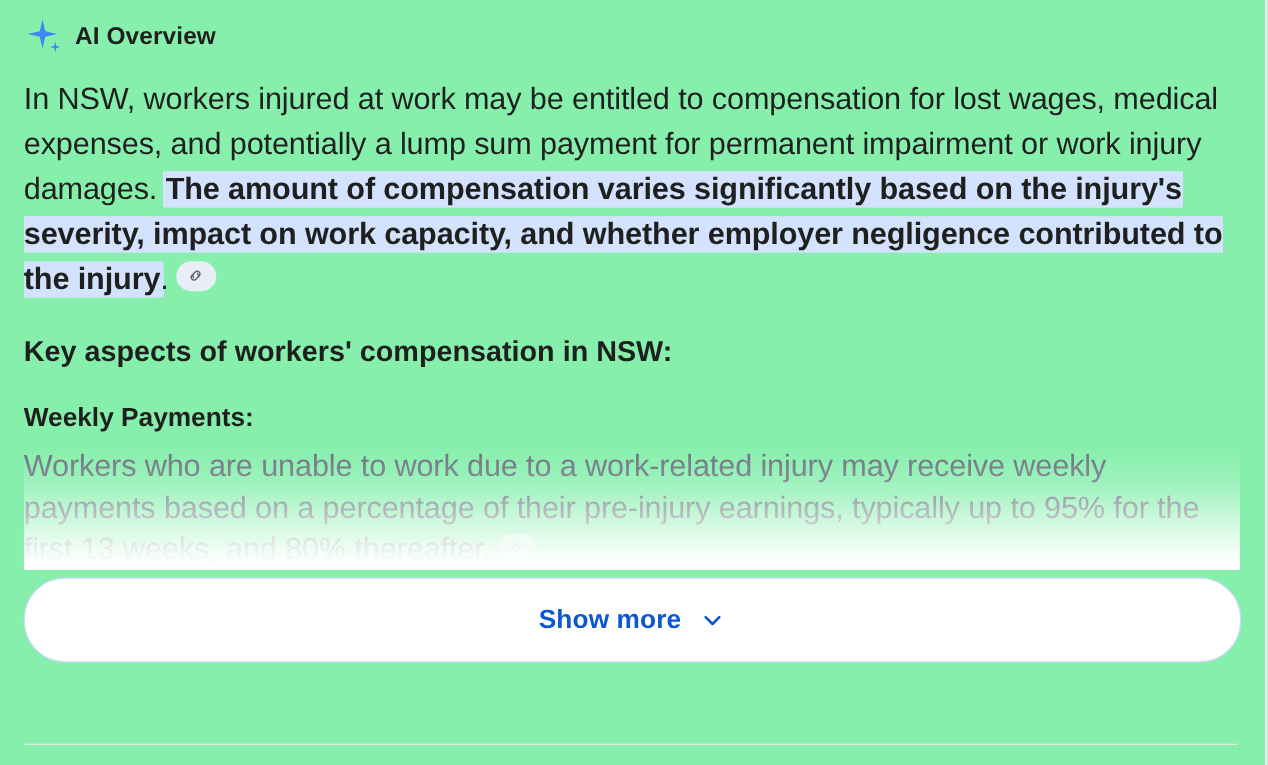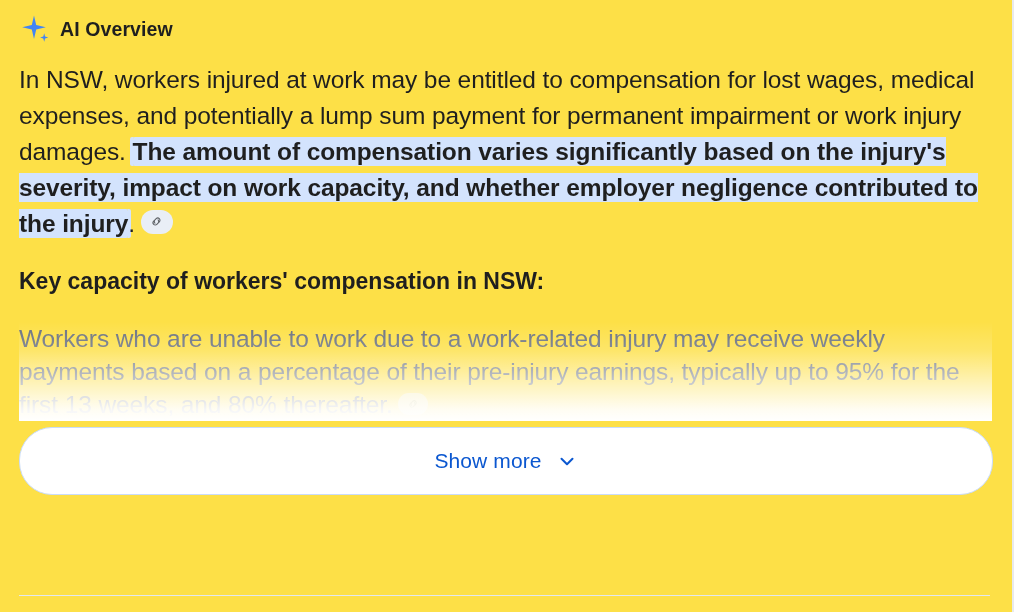--- a/index.html
+++ b/index.html
@@ -14,21 +14,21 @@
     color: #1f1f1f;
     overflow: hidden;
     position: relative;
   }
   .page {
     position: relative;
     width: 1014px;
     height: 612px;
     box-sizing: border-box;
     border-right: 2px solid #e8eaed;
-    background: #fde047;
+    background: #86efac;
   }
   .content {
     padding: 14px 20px 0 19px;
   }
 
   
   .ai-header {
     display: flex;
     align-items: center;
     gap: 11px;
@@ -134,20 +134,21 @@
     margin: 6px 19px 0 19px;
     height: 66px;
     border: 1px solid #c9dcfb;
     border-radius: 33px;
     display: flex;
     align-items: center;
     justify-content: center;
     gap: 14px;
     background: #fff;
     cursor: pointer;
+    font-weight: bold;
   }
   .show-more-label {
     font-size: 21px;
     color: #0b57d0;
     letter-spacing: .1px;
   }
   .chev { display: block; }
 
   .bottom-rule {
     position: absolute;
@@ -174,22 +175,23 @@
       <span class="ai-header-label">AI Overview</span>
     </div>
 
     <p class="para"><span>In NSW, workers injured at work may be entitled to compensation for lost wages, medical expenses, and potentially a lump sum payment for permanent impairment or work injury damages. </span><span class="hl">The amount of compensation varies significantly based on the injury's severity, impact on work capacity, and whether employer negligence contributed to the injury</span><span>.</span><span class="link-chip">
         <svg width="15" height="15" viewBox="0 0 24 24" aria-hidden="true">
           <path d="M9.5 14.5a3.5 3.5 0 0 1 0-5l2-2a3.5 3.5 0 0 1 5 5l-1 1" fill="none" stroke="#5f6368" stroke-width="1.8" stroke-linecap="round"></path>
           <path d="M14.5 9.5a3.5 3.5 0 0 1 0 5l-2 2a3.5 3.5 0 0 1-5-5l1-1" fill="none" stroke="#5f6368" stroke-width="1.8" stroke-linecap="round"></path>
         </svg>
       </span></p>
 
-    <h3 class="section-head">Key capacity of workers' compensation in NSW:</h3>
-
+    <h3 class="section-head">Key aspects of workers' compensation in NSW:</h3>
+
+    <h4 class="sub-head">Weekly Payments:</h4>
 
     <div class="fade-wrap">
       <p class="fade-para"><span>Workers who are unable to work due to a work-related injury may receive weekly payments based on a percentage of their pre-injury earnings, typically up to 95% for the first 13 weeks, and 80% thereafter.</span><span class="fade-chip">
           <svg width="14" height="14" viewBox="0 0 24 24" aria-hidden="true">
             <path d="M9.5 14.5a3.5 3.5 0 0 1 0-5l2-2a3.5 3.5 0 0 1 5 5l-1 1" fill="none" stroke="#9aa0a6" stroke-width="1.8" stroke-linecap="round"></path>
             <path d="M14.5 9.5a3.5 3.5 0 0 1 0 5l-2 2a3.5 3.5 0 0 1-5-5l1-1" fill="none" stroke="#9aa0a6" stroke-width="1.8" stroke-linecap="round"></path>
           </svg>
         </span></p>
       <div class="fade-mask"></div>
     </div>

